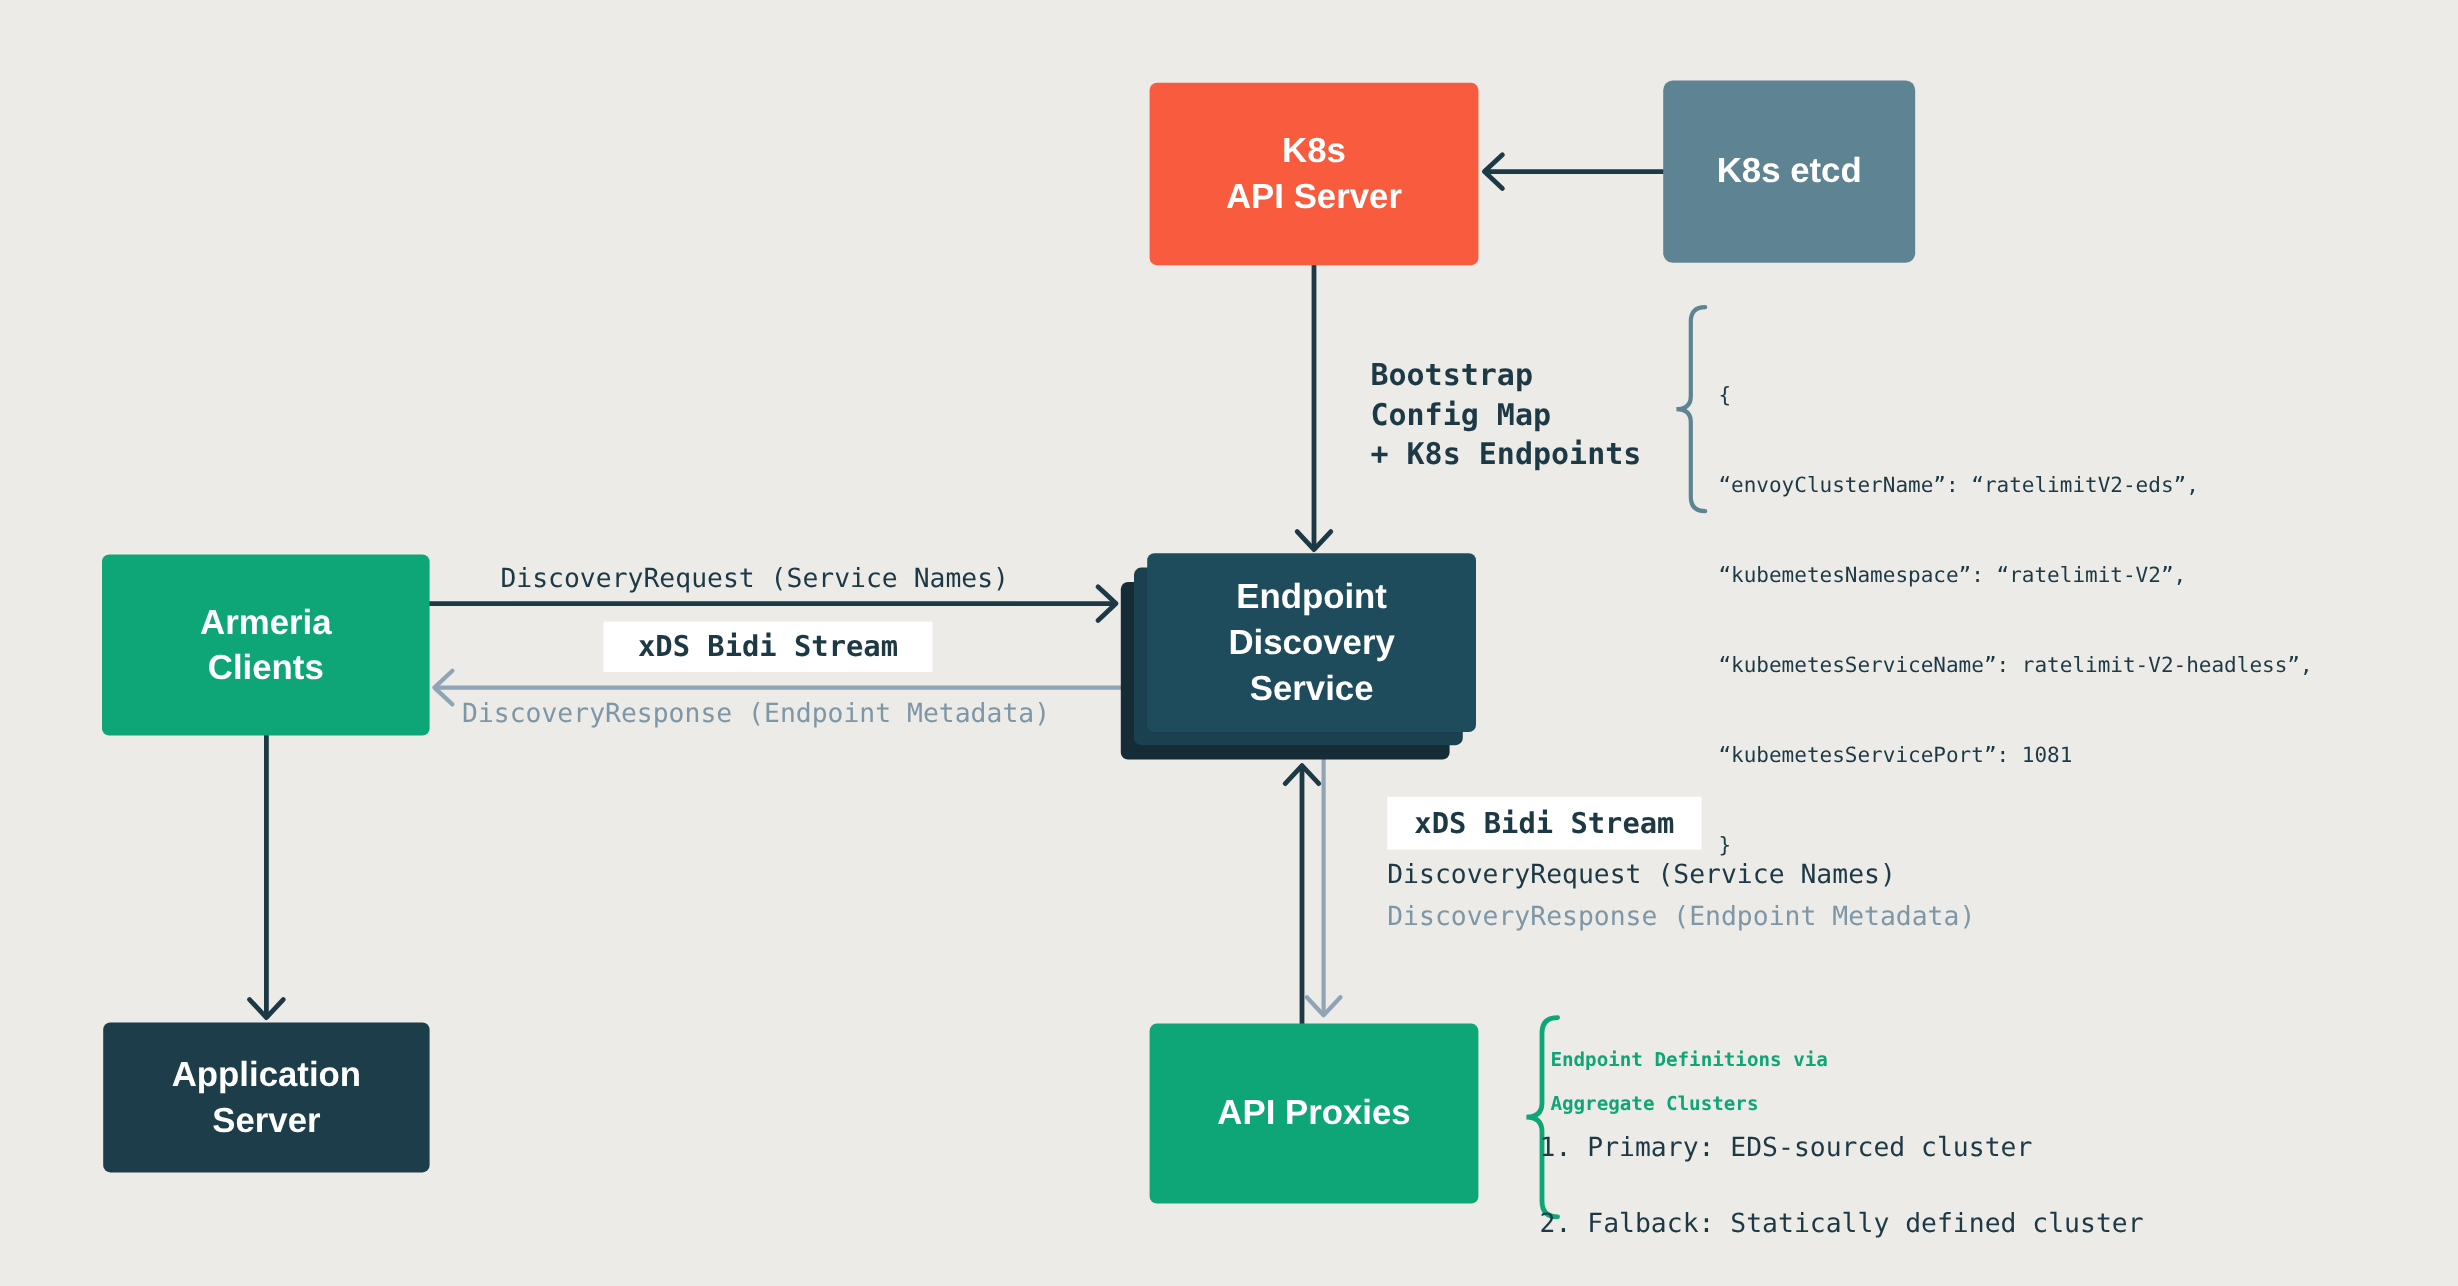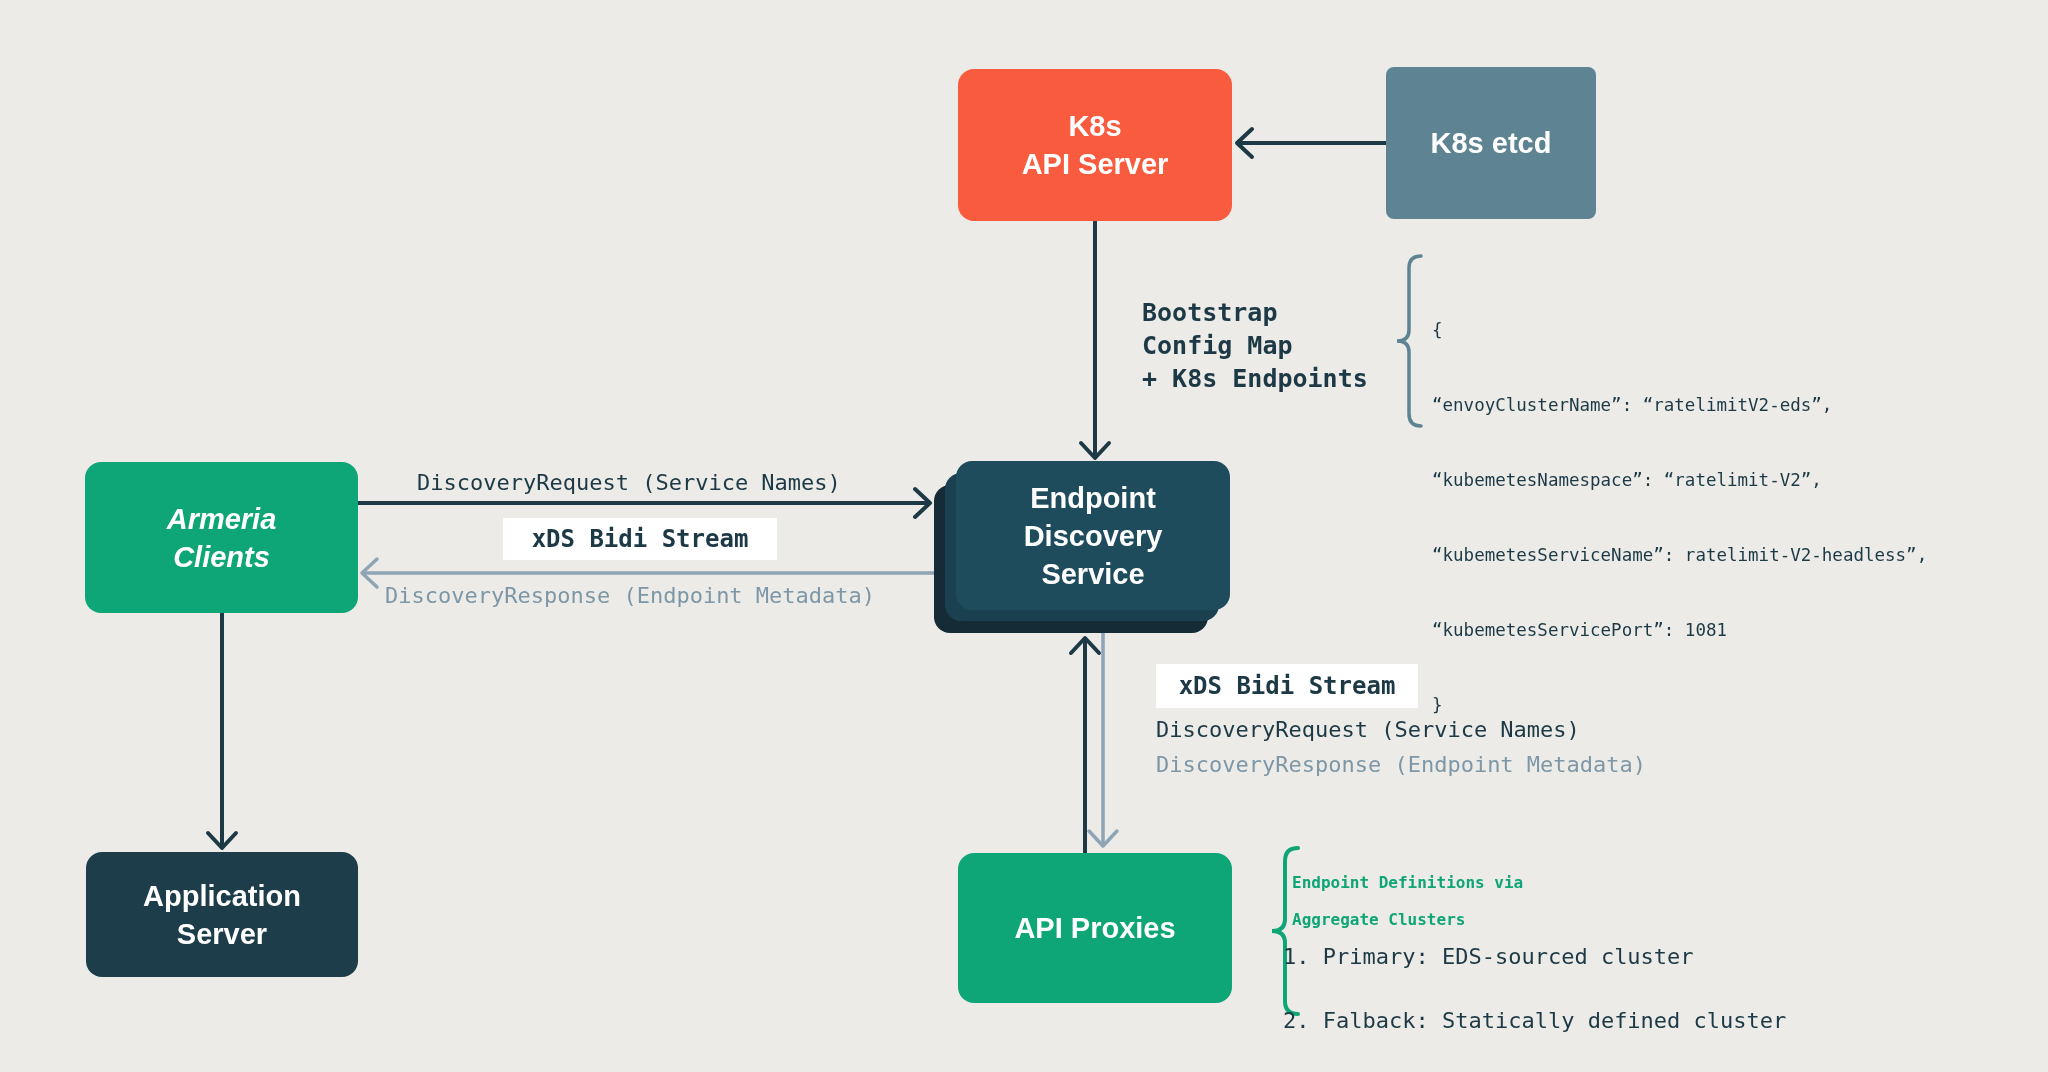--- a/index.html
+++ b/index.html
@@ -7,21 +7,21 @@
     width:2048px;height:1072px;position:relative;overflow:hidden;
     background:var(--bg,#ECEBE7);
     font-family:"Liberation Sans", sans-serif;
   }
   .layer{position:absolute;left:0;top:0;width:2048px;height:1072px;}
   svg.layer{pointer-events:none;}
 
   
   .node{
     position:absolute;display:flex;align-items:center;justify-content:center;
-    border-radius:16px;color:#fff;text-align:center;
+    border-radius:6px;color:#fff;text-align:center;
     font-weight:700;font-size:29px;line-height:38px;
   }
   .node .lbl{white-space:pre-line;}
   .red{background:var(--red);}
   .steel{background:var(--steel);}
   .green-box{background:var(--green);}
   .ink-box{background:var(--ink-box);}
   .teal-box{background:var(--teal);}
   .teal-mid-box{background:var(--teal-mid);}
   .teal-back-box{background:var(--teal-back);}
@@ -96,21 +96,21 @@
 API Server</span>
   </div>
   <div class="node steel" style="left:1386px;top:67px;width:210px;height:152px;border-radius:8px;">
     <span class="lbl">K8s etcd</span>
   </div>
   <div class="node teal-box" style="left:956px;top:461px;width:274px;height:149px;">
     <span class="lbl">Endpoint
 Discovery
 Service</span>
   </div>
-  <div class="node green-box" style="left:85px;top:462px;width:273px;height:151px;font-style:italic;">
+  <div class="node green-box" style="left:85px;top:462px;width:273px;height:151px;">
     <span class="lbl">Armeria
 Clients</span>
   </div>
   <div class="node ink-box" style="left:86px;top:852px;width:272px;height:125px;">
     <span class="lbl">Application
 Server</span>
   </div>
   <div class="node green-box" style="left:958px;top:853px;width:274px;height:150px;text-align:center;">
     <span class="lbl">API Proxies</span>
   </div>

